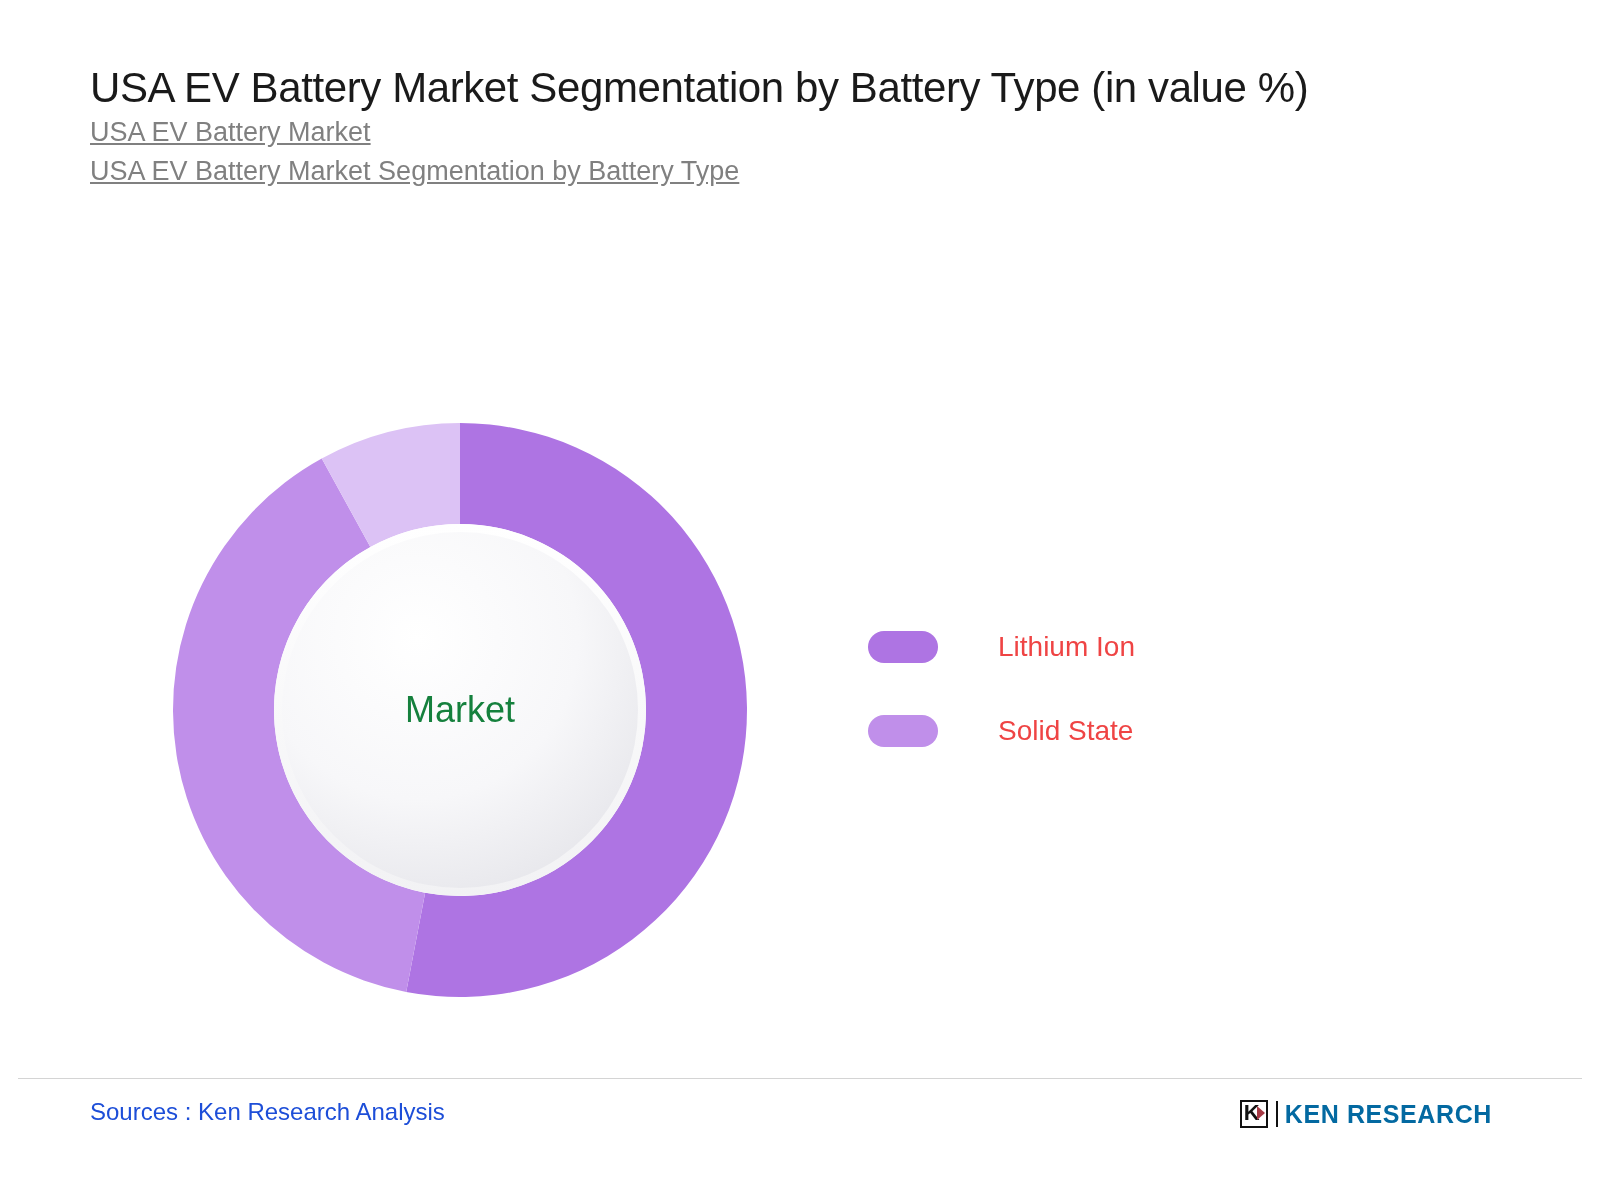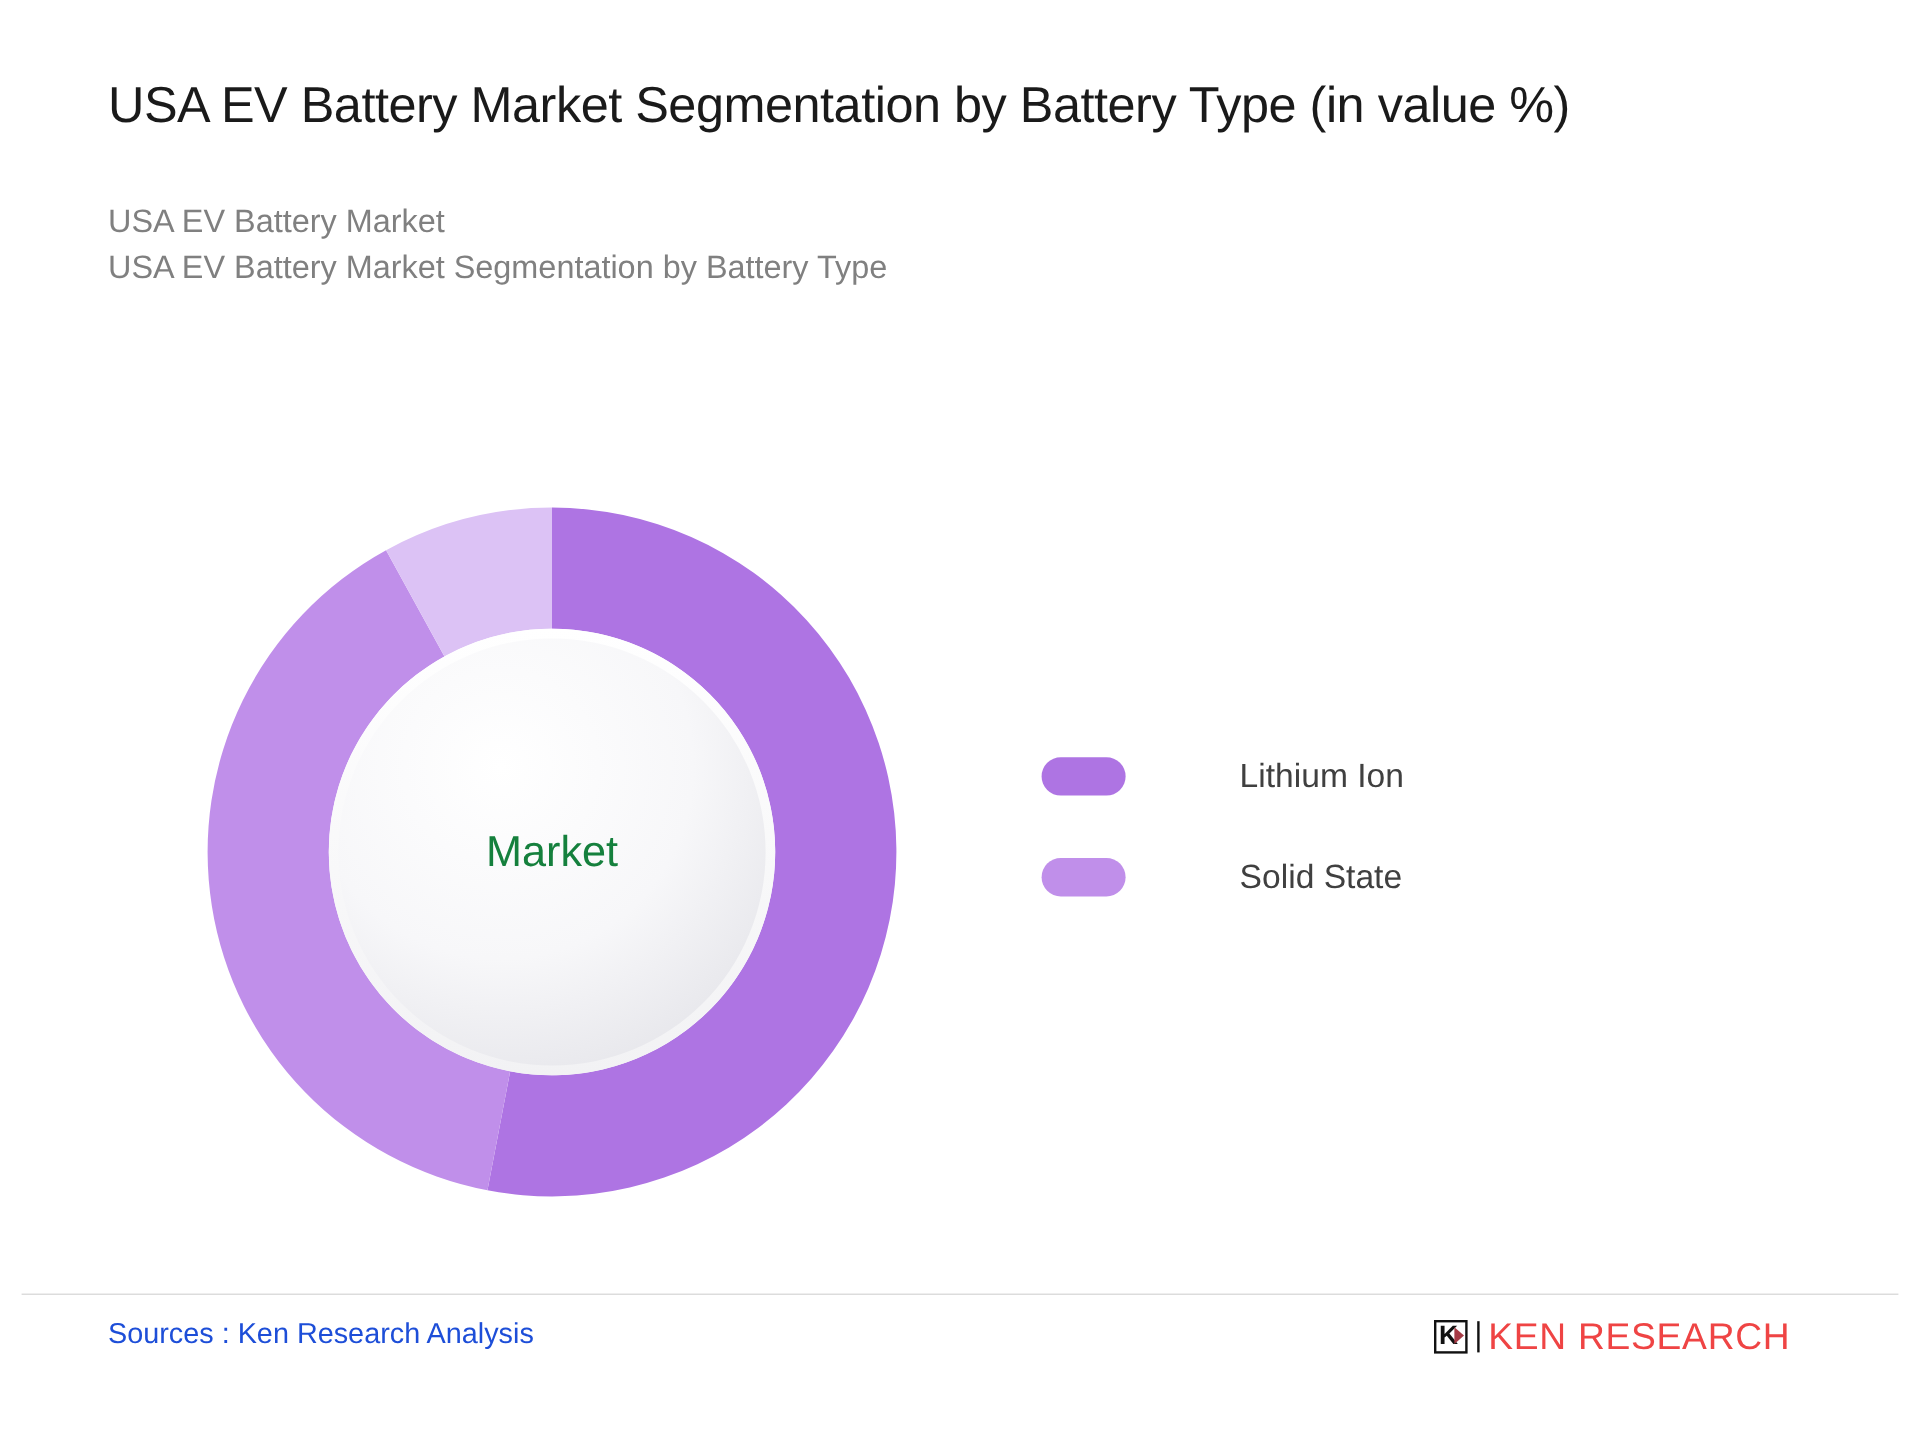--- a/index.html
+++ b/index.html
@@ -19,25 +19,25 @@
   #header { position: absolute; left: 90px; top: 62px; width: 1400px; }
   #chart-title {
     font-size: 42px;
     font-weight: normal;
     color: #1a1a1a;
     line-height: 1.22;
     letter-spacing: -0.4px;
     max-width: 1385px;
   }
   #subtitle-block {
-    margin-top: 52px;
     color: #808080;
     font-size: 27px;
     line-height: 1.42;
     font-weight: normal;
+    text-decoration: underline;
   }
   .subtitle-line { display: block; }
 
   
   #chart-area {
     position: absolute;
     left: 0; top: 400px;
     width: 1600px; height: 660px;
   }
   #donut-wrap {
@@ -69,23 +69,23 @@
     display: flex;
     align-items: center;
     height: 84px;
   }
   .legend-swatch {
     width: 70px; height: 32px;
     border-radius: 16px;
     flex: 0 0 auto;
   }
   .legend-label {
-    margin-left: 95px;
+    margin-left: 60px;
     font-size: 28px;
-    color: #404040;
+    color: #ef4444;
     white-space: nowrap;
   }
 
   
   #footer-rule {
     position: absolute;
     left: 18px; top: 1078px;
     width: 1564px; height: 1px;
     background: #d4d4d4;
   }
@@ -126,24 +126,24 @@
     border-top: 7px solid transparent;
     border-bottom: 7px solid transparent;
   }
   #logo-divider {
     width: 2px; height: 26px;
     background: #111;
     margin: 0 7px 0 8px;
     flex: 0 0 auto;
   }
   #logo-text {
-    font-size: 31px;
-    font-weight: normal;
+    font-size: 25px;
+    font-weight: bold;
     letter-spacing: 0.6px;
-    color: #ef4444;
+    color: #0369a1;
     font-family: "Liberation Sans", sans-serif;
   }
 </style>
 </head>
 <body>
 
 <div id="slide">
 
   <div id="header">
     <h1 id="chart-title">USA EV Battery Market Segmentation by Battery Type (in value %)</h1>

